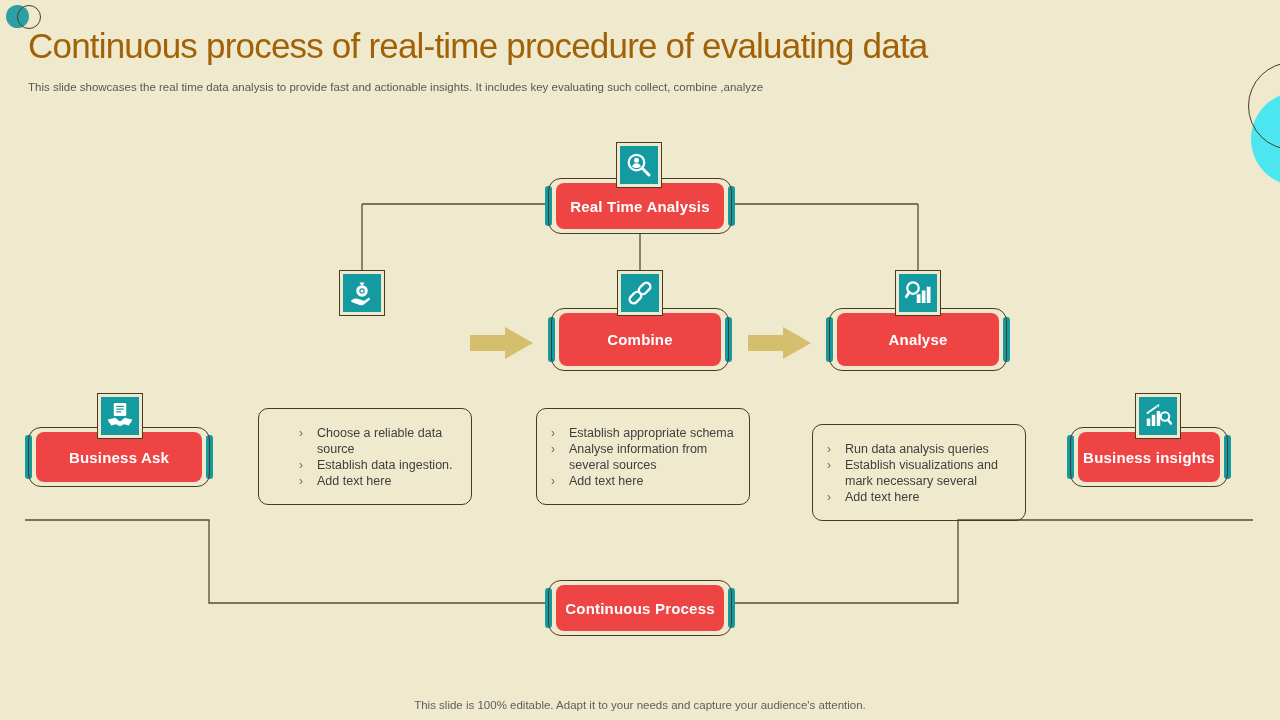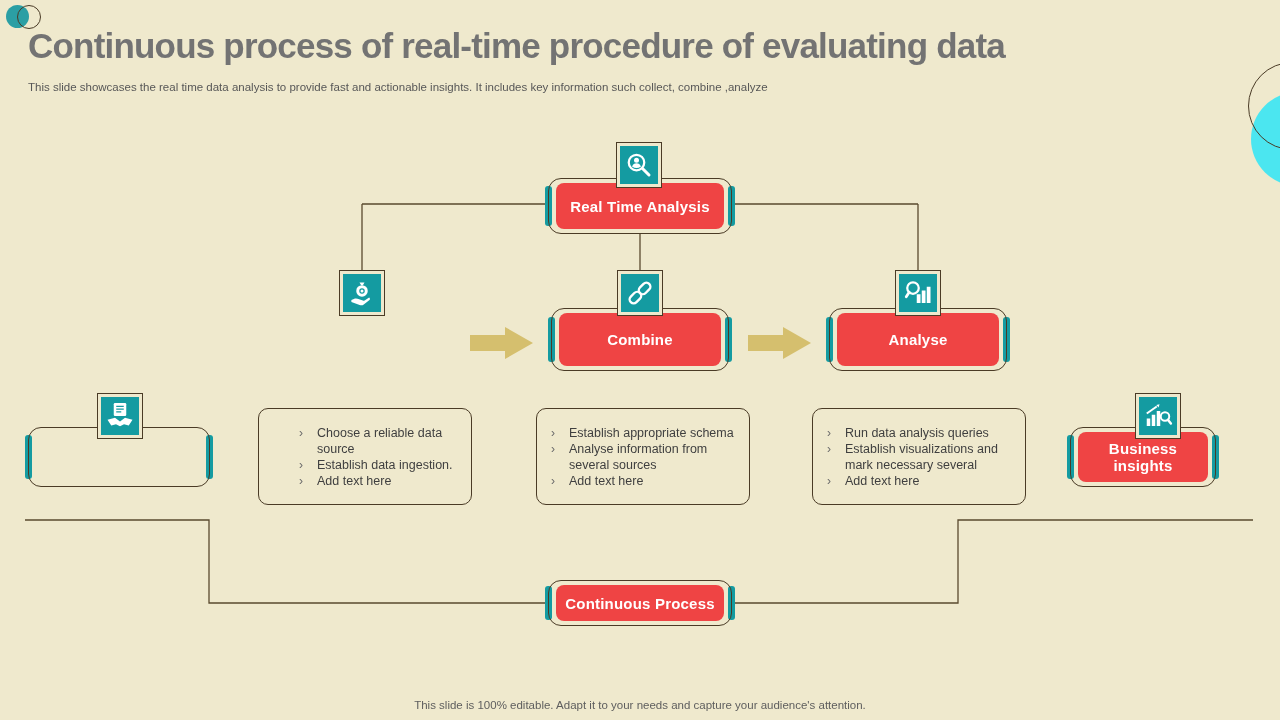--- a/index.html
+++ b/index.html
@@ -4,22 +4,22 @@
 <style>
   html,body{margin:0;padding:0;}
   .slide{position:relative;width:1280px;height:720px;background:#EFE9CD;overflow:hidden;
          font-family:"Liberation Sans",sans-serif;}
   
   .tl-circle-fill{position:absolute;left:6px;top:5px;width:23px;height:23px;border-radius:50%;background:#2B9FA4;}
   .tl-circle-line{position:absolute;left:17px;top:5px;width:22px;height:22px;border-radius:50%;border:1.2px solid #4a3b26;}
   .tr-circle-cyan{position:absolute;left:1251px;top:92px;width:94px;height:94px;border-radius:50%;background:#4BE6F0;}
   .tr-circle-line{position:absolute;left:1248px;top:62px;width:86px;height:86px;border-radius:50%;border:1.2px solid #4a3b26;}
   
-  .title{position:absolute;left:28px;top:26px;width:1120px;font-size:35px;font-weight:bold;
-         color:#737373;letter-spacing:-0.8px;}
+  .title{position:absolute;left:28px;top:26px;width:1120px;font-size:35px;font-weight:normal;
+         color:#a16207;letter-spacing:-0.8px;}
   .subtitle{position:absolute;left:28px;top:81px;width:1000px;font-size:11.5px;color:#575757;}
   .footer{position:absolute;left:0;top:699px;width:100%;text-align:center;font-size:11.5px;color:#5e5e5e;}
   
   svg.wires{position:absolute;left:0;top:0;z-index:1;}
   
   .pill{position:absolute;z-index:2;}
   .pill .frame{position:absolute;inset:0;border:1.2px solid #4a3b26;border-radius:13px;}
   .pill .bar{position:absolute;top:14%;bottom:14%;width:7px;border-radius:3px;background:#149BA1;}
   .pill .bar.bl{left:-3px;}
   .pill .bar.br{right:-3px;}
@@ -41,21 +41,21 @@
 <body>
 
 <div class="slide">
 
   <div class="tl-circle-fill"></div>
   <div class="tl-circle-line"></div>
   <div class="tr-circle-cyan"></div>
   <div class="tr-circle-line"></div>
 
   <div class="title">Continuous process of real-time procedure of evaluating data</div>
-  <div class="subtitle">This slide showcases the real time  data  analysis to provide fast and actionable insights.  It  includes key information such collect, combine  ,analyze</div>
+  <div class="subtitle">This slide showcases the real time  data  analysis to provide fast and actionable insights.  It  includes key evaluating such collect, combine  ,analyze</div>
 
   <svg class="wires" width="1280" height="720">
     <path d="M362 204H548 M732 204H918 M362 204V271 M918 204V271 M640 234V271" fill="none" stroke="#5a4a2e" stroke-width="1.3"></path>
     <path d="M25 520H209V603H548" fill="none" stroke="#5a4a2e" stroke-width="1.3"></path>
     <path d="M732 603H958V520H1253" fill="none" stroke="#5a4a2e" stroke-width="1.3"></path>
     <polygon points="470,335 505,335 505,327 533,343 505,359 505,351 470,351" fill="#D5BF6E"></polygon>
     <polygon points="748,335 783,335 783,327 811,343 783,359 783,351 748,351" fill="#D5BF6E"></polygon>
   </svg>
 
   <div class="iconbox" style="left:616px;top:142px;">
@@ -147,32 +147,35 @@
     <div class="frame"></div>
     <div class="core">
         <span>Analyse</span>
       </div>
   </div>
 
   <div class="pill" style="left:28px;top:427px;width:182px;height:60px;">
     <span class="bar bl"></span>
     <span class="bar br"></span>
     <div class="frame"></div>
-  </div>
-
-  <div class="pill" style="left:1070px;top:427px;width:146px;height:60px;text-align:center;">
+    <div class="core">
+        <span>Business Ask</span>
+      </div>
+  </div>
+
+  <div class="pill" style="left:1070px;top:427px;width:158px;height:60px;">
     <span class="bar bl"></span>
     <span class="bar br"></span>
     <div class="frame"></div>
     <div class="core">
         <span>Business insights</span>
       </div>
   </div>
 
-  <div class="pill" style="left:548px;top:580px;width:184px;height:46px;text-align:center;">
+  <div class="pill" style="left:548px;top:580px;width:184px;height:56px;text-align:center;">
     <span class="bar bl"></span>
     <span class="bar br"></span>
     <div class="frame"></div>
     <div class="core">
         <span>Continuous Process</span>
       </div>
   </div>
 
   <div class="note" style="left:258px;top:408px;padding-left:32px;">
     <ul>
@@ -181,21 +184,21 @@
       <li>Add text here</li>
     </ul>
   </div>
   <div class="note" style="left:536px;top:408px;justify-content:center;">
     <ul>
       <li>Establish appropriate  schema</li>
       <li>Analyse information  from several  sources</li>
       <li>Add text here</li>
     </ul>
   </div>
-  <div class="note" style="left:812px;top:408px;">
+  <div class="note" style="left:812px;top:424px;">
     <ul>
       <li>Run  data  analysis  queries</li>
       <li>Establish visualizations  and mark necessary several</li>
       <li>Add text here</li>
     </ul>
   </div>
 
   <div class="footer">This slide is 100% editable.  Adapt it to your needs and capture your audience's attention.</div>
 
 </div>

